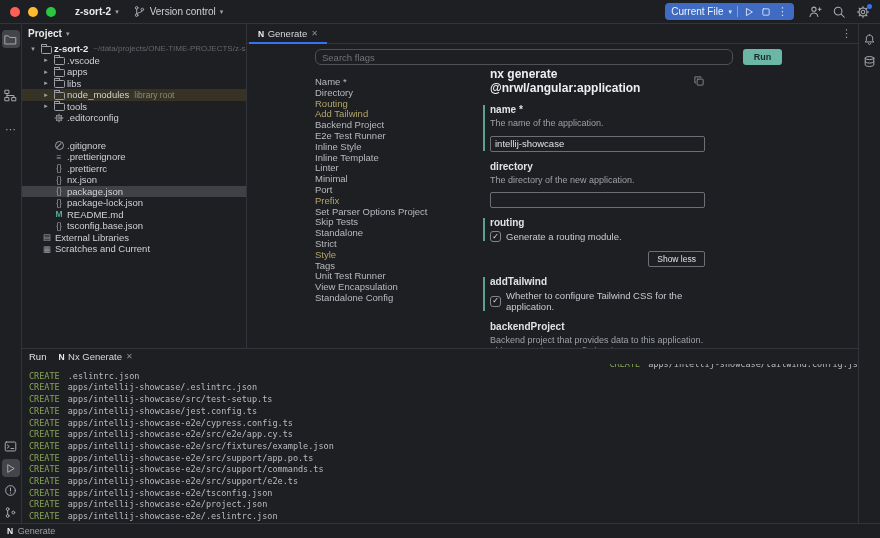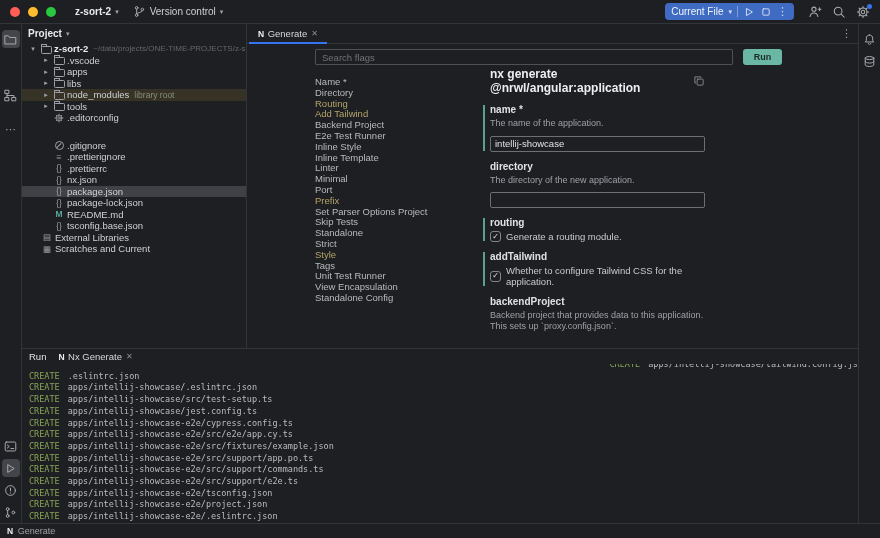--- a/index.html
+++ b/index.html
@@ -69,21 +69,21 @@
   .gl.md{color:#58a79b;font-weight:bold;}
 
   
   .editor{flex:1;display:flex;flex-direction:column;min-width:0;}
   .tabbar{height:20px;border-bottom:1px solid #313438;display:flex;align-items:center;box-sizing:border-box;padding:0 6px 0 2px;}
   .tab{position:relative;height:100%;display:flex;align-items:center;gap:4px;padding:0 9px;font-size:9.5px;color:#d5d8dd;}
   .tab.active::after{content:"";position:absolute;left:0;right:0;bottom:-1px;height:2px;background:#3574f0;}
   .tabbar .right{margin-left:auto;}
   .gen-content{position:relative;flex:1;overflow:hidden;}
   .search-input{position:absolute;left:68px;top:5px;width:418px;height:16px;box-sizing:border-box;
-                background:#1e1f22;border:1px solid #4d5057;border-radius:1px;color:#dfe1e5;
+                background:#1e1f22;border:1px solid #4d5057;border-radius:6px;color:#dfe1e5;
                 font-size:9.5px;padding:0 6px;font-family:"Liberation Sans",sans-serif;outline:none;}
   .search-input::placeholder{color:#6f737a;}
   .run-btn{position:absolute;left:496px;top:5px;width:39px;height:16px;background:#69b7a4;border:none;
            border-radius:3px;color:#1c2b27;font-size:9px;font-weight:bold;font-family:"Liberation Sans",sans-serif;}
   .options{position:absolute;left:68px;top:33px;width:170px;}
   .opt{font-size:9.5px;line-height:10.8px;color:#b7bac0;white-space:nowrap;}
   .opt.mod{color:#b3a36a;}
   .gen-form{position:absolute;left:236px;top:23px;width:222px;}
   .form-title-row{display:flex;align-items:center;gap:7px;margin:0 0 9px 7px;}
   .form-title{font-size:12px;font-weight:bold;color:#eceef1;}
@@ -424,20 +424,23 @@
               <div id="fields">
                   <div class="sect accent"><div class="sect-label">name *</div><div class="sect-desc">The name of the application.</div><input type="text" value="intellij-showcase" style=""></div>
                   <div class="sect"><div class="sect-label">directory</div><div class="sect-desc">The directory of the new application.</div><input type="text" style=""></div>
                   <div class="sect accent">
                     <div class="sect-label">routing</div>
                     <div class="check-row">
                       <span class="checkbox">✓</span>
                       <span>Generate a routing module.</span>
                     </div>
                   </div>
+                  <div class="show-less-row">
+                    <button class="show-less">Show less</button>
+                  </div>
                   <div class="sect accent">
                     <div class="sect-label">addTailwind</div>
                     <div class="check-row">
                       <span class="checkbox">✓</span>
                       <span>Whether to configure Tailwind CSS for the application.</span>
                     </div>
                   </div>
                   <div class="sect">
                     <div class="sect-label">backendProject</div>
                     <div class="sect-desc">Backend project that provides data to this application. This sets up `proxy.config.json`.</div>

